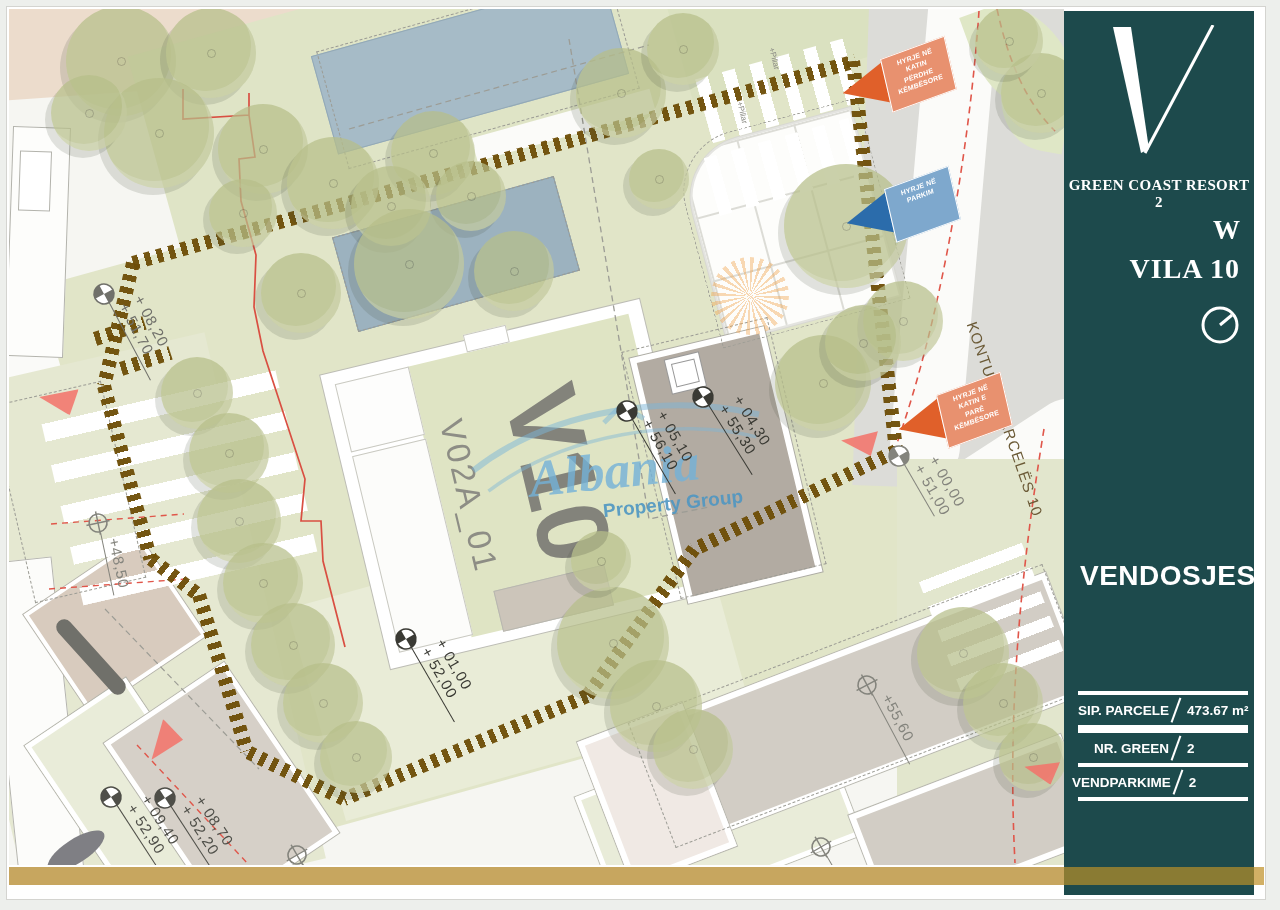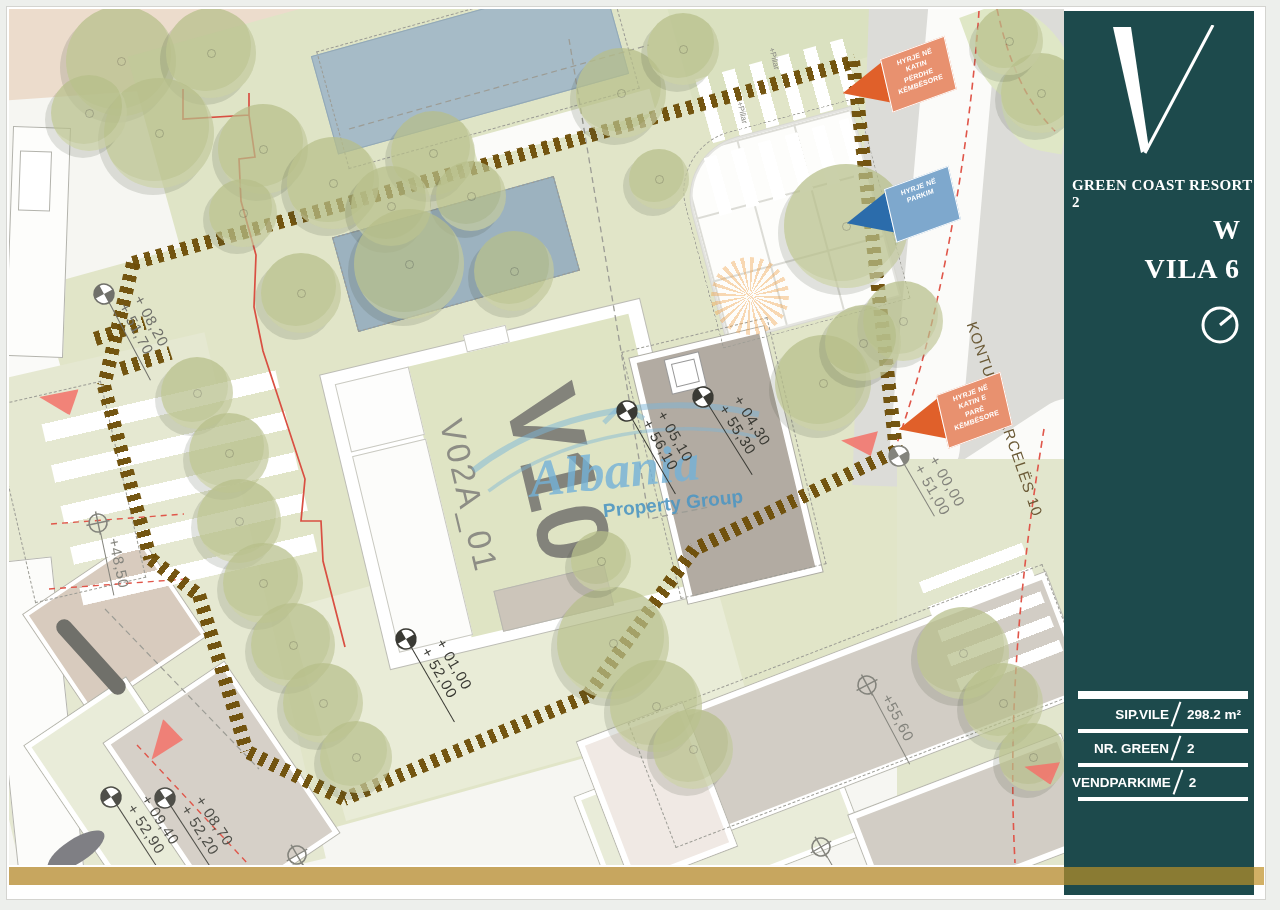--- a/index.html
+++ b/index.html
@@ -26,21 +26,21 @@
   .rtri{position:absolute;background:#f3746b;opacity:.88;z-index:10;clip-path:polygon(0 50%,100% 2%,86% 100%)}
   .stripes{position:absolute;z-index:3}
   .villa-label-big{position:absolute;font-weight:700;color:#83837b;letter-spacing:-2px;white-space:nowrap}
   .villa-label-code{position:absolute;color:#8d8d85;letter-spacing:3px;white-space:nowrap}
   .street-label{position:absolute;z-index:7;font:15px "Liberation Sans",sans-serif;letter-spacing:1.2px;color:#6b5a36;white-space:nowrap}
   .pillar-label{position:absolute;z-index:7;font:8px "Liberation Sans",sans-serif;color:#8b8b84;white-space:nowrap}
   .sun{position:absolute;z-index:8;border-radius:50%;opacity:.5;
        background:repeating-conic-gradient(rgba(240,160,70,.8) 0 6deg,rgba(0,0,0,0) 6deg 15deg)}
   
   .sidebar{position:absolute;left:1057px;top:4px;width:190px;height:884px;background:#1d4a4c;color:#fff}
-  .brand{position:absolute;left:8px;top:166px;width:100%;font:bold 15px "Liberation Serif",serif;letter-spacing:.4px}
+  .brand{position:absolute;left:0;top:166px;width:100%;text-align:center;font:bold 15px "Liberation Serif",serif;letter-spacing:.4px}
   .unitW{position:absolute;right:14px;top:204px;font:bold 27px "Liberation Serif",serif}
   .unitName{position:absolute;right:14px;top:242px;font:bold 28px "Liberation Serif",serif;letter-spacing:1px}
   .planTitle{position:absolute;left:16px;top:548px;font:bold 28px/33px "Liberation Sans",sans-serif;letter-spacing:.5px}
   .itable{position:absolute;left:8px;top:680px;width:176px}
   .rule{height:4px;background:#fff;margin-left:6px}
   .irow{display:flex;align-items:center;height:30px;font:bold 13.5px "Liberation Sans",sans-serif}
   .ilabel{flex:0 0 97px;text-align:right;white-space:nowrap;overflow:visible}
   .islash{flex:0 0 14px;display:flex;justify-content:center}
   .islash i{display:block;width:1.6px;height:26px;background:#fff;transform:rotate(20deg)}
   .ivalue{flex:1;text-align:left;padding-left:4px;white-space:nowrap}
@@ -329,37 +329,38 @@
         <div class="rtri" style="left: 134px; top: 720px; width: 40px; height: 28.8px; transform: rotate(-55deg);"></div>
       </div>
 
   <div class="sidebar">
     <svg width="120" height="130" style="position:absolute;left:35px;top:14px">
       <polygon points="14,2 32,2 50,124 42,128" fill="#fff"></polygon>
       <line x1="46" y1="128" x2="114" y2="0" stroke="#fff" stroke-width="3"></line>
     </svg>
     <div class="brand">GREEN COAST RESORT 2</div>
     <div class="unitW">W</div>
-    <div class="unitName">VILA 6</div>
+    <div class="unitName">VILA 10</div>
     <svg width="44" height="44" style="position:absolute;right:12px;top:292px">
       <circle cx="22" cy="22" r="17" fill="none" stroke="#fff" stroke-width="3"></circle>
       <line x1="22" y1="22" x2="34" y2="12" stroke="#fff" stroke-width="3"></line>
     </svg>
     <div class="planTitle">
+      <div>VENDOSJES</div>
     </div>
     <div class="itable">
       <div class="rule"></div>
-      <div class="rule"></div>
       <div class="irow">
-        <span class="ilabel">SIP.VILE</span>
+        <span class="ilabel">SIP. PARCELE</span>
         <span class="islash">
               <i></i>
             </span>
-        <span class="ivalue">298.2  m²</span>
-      </div>
+        <span class="ivalue">473.67 m²</span>
+      </div>
+      <div class="rule"></div>
       <div class="rule"></div>
       <div class="irow">
         <span class="ilabel">NR. GREEN</span>
         <span class="islash">
               <i></i>
             </span>
         <span class="ivalue">2</span>
       </div>
       <div class="rule"></div>
       <div class="irow">

